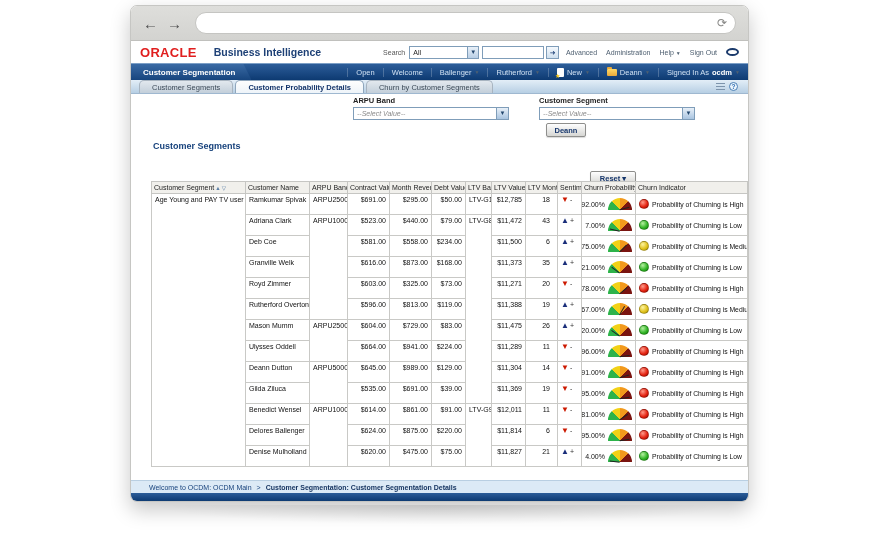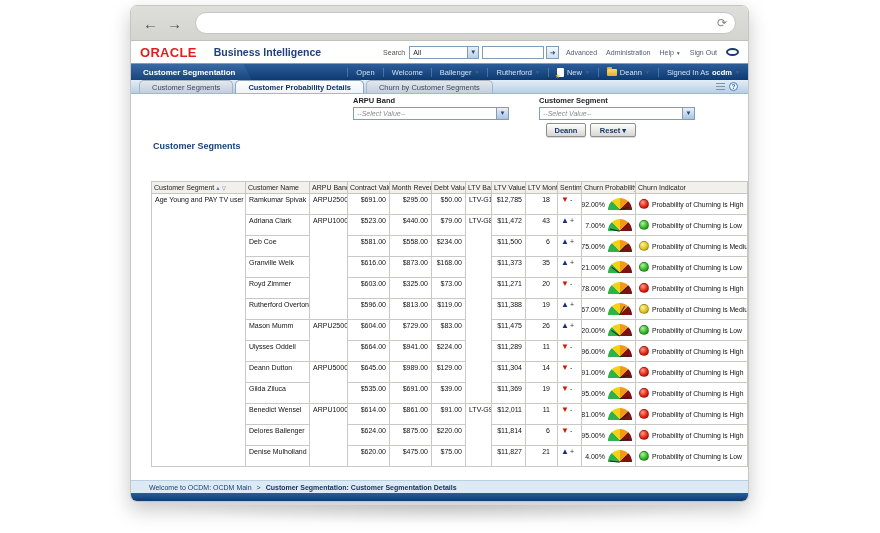--- a/index.html
+++ b/index.html
@@ -64,21 +64,21 @@
   .filter-label { position:absolute; top:2px; font-size:7.5px; font-weight:bold; color:#222; }
   .fl-arpu { left:222px; } .fl-seg { left:408px; }
   .value-select { position:absolute; top:13px; width:156px; height:13px; border:1px solid #7f9db9; background:#fff;
     font-size:7px; font-style:italic; color:#8b8b8b; display:flex; align-items:center; padding-left:3px; }
   .vs-arpu { left:222px; } .vs-seg { left:408px; }
   .value-select .dd-btn { position:absolute; right:0; top:0; width:12px; height:11px; background:linear-gradient(#e8f0f8,#a9c4e0); border-left:1px solid #7f9db9; font-size:6px; color:#23476e; text-align:center; line-height:11px; font-style:normal; }
   .btn { position:absolute; top:29px; height:14px; border:1px solid #8e8e8c; border-radius:2px;
     background:linear-gradient(#fefefe,#d6d6d3); font-size:7.5px; font-weight:bold; color:#15356b;
     display:flex; align-items:center; justify-content:center; cursor:pointer; box-shadow:0 1px 1px rgba(0,0,0,0.15); }
   .btn-apply { left:415px; width:40px; }
-  .btn-reset { left:459px; width:46px; }
+  .btn-reset { left:459px; width:46px;margin-top:48px; }
   .section-title { position:absolute; left:22px; top:47px; font-size:9px; font-weight:bold; color:#17427c; }
 
   
   .tablewrap { position:absolute; left:20px; top:87px; width:596px; }
   table { border-collapse:collapse; table-layout:fixed; width:596px; font-size:7px; color:#111; }
   th { background:#f1f0ec; border:1px solid #c6c6c3; font-weight:normal; text-align:left;
     padding:1px 2px; height:12px; color:#222; white-space:nowrap; overflow:hidden; }
   td { border:1px solid #c9c9c6; padding:2px 3px; height:21px; vertical-align:top; white-space:nowrap; overflow:hidden; background:#fff; }
   td.num { text-align:right; }
   td.seg-cell { vertical-align:top; }

